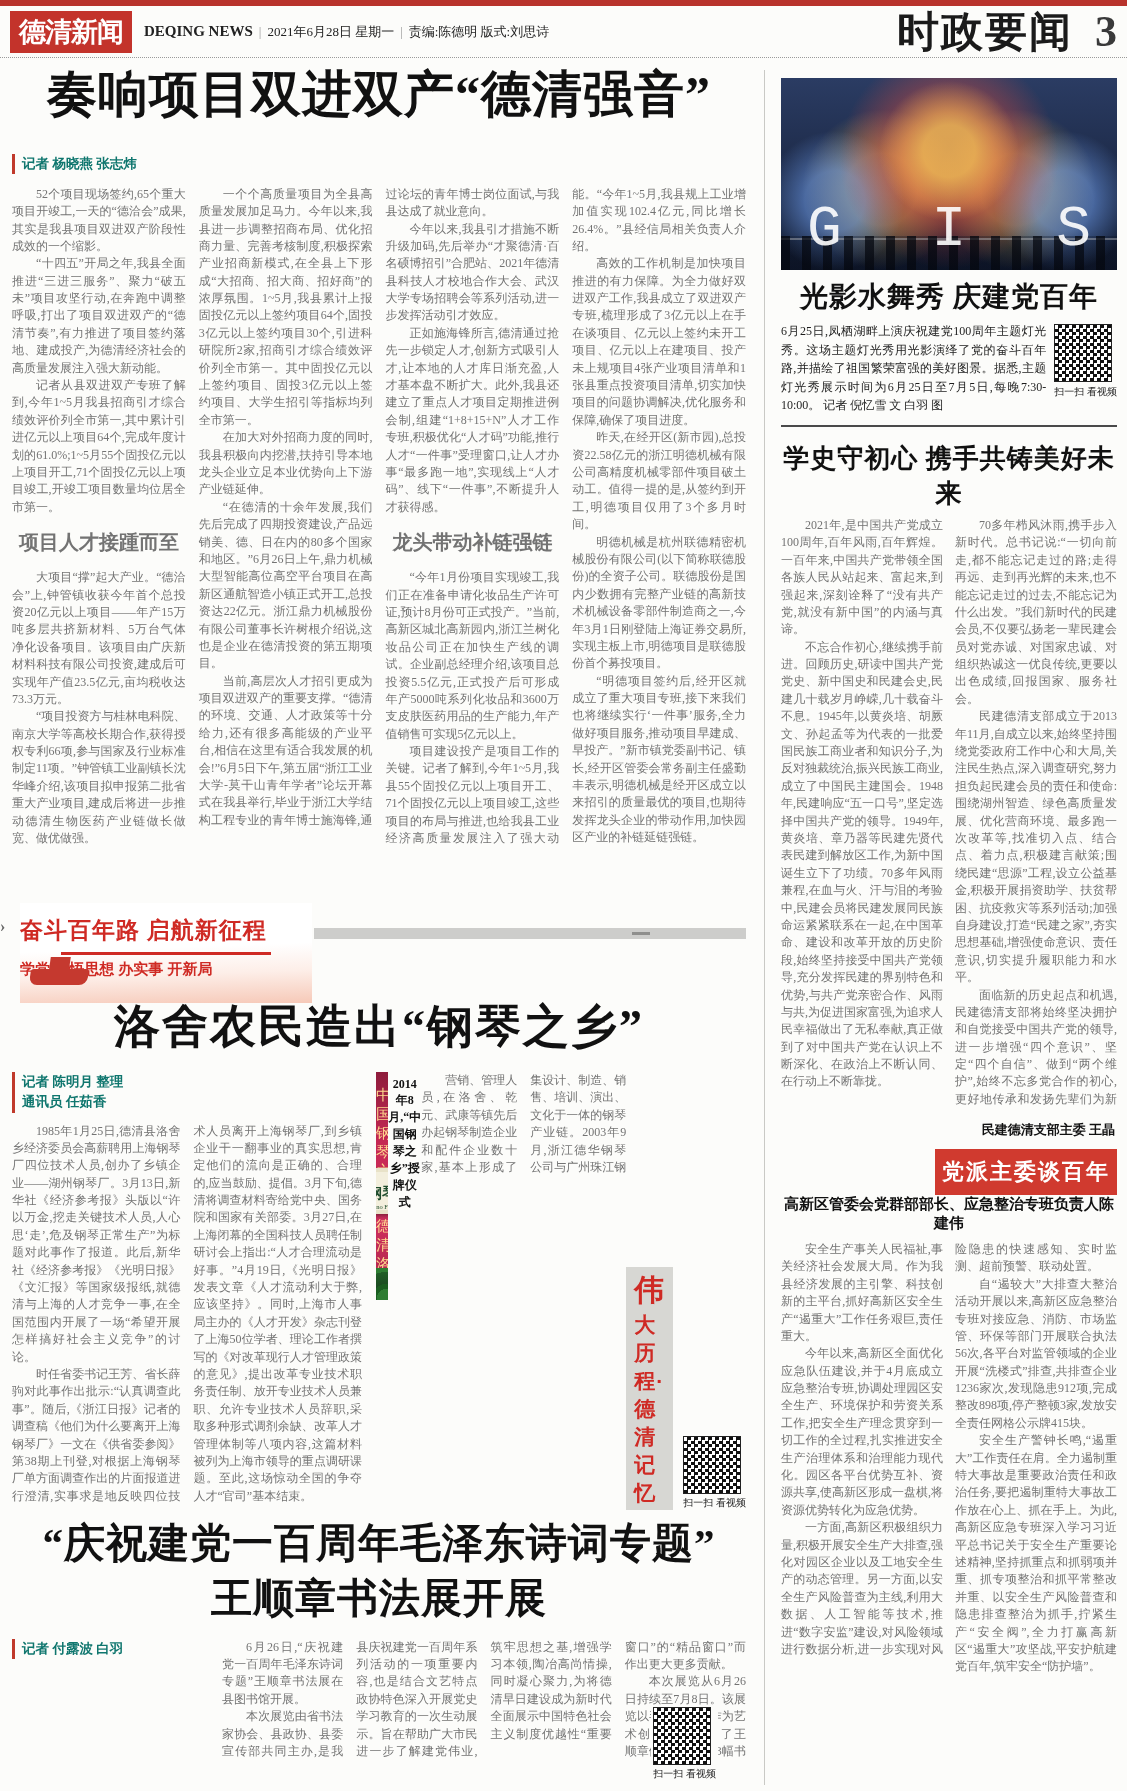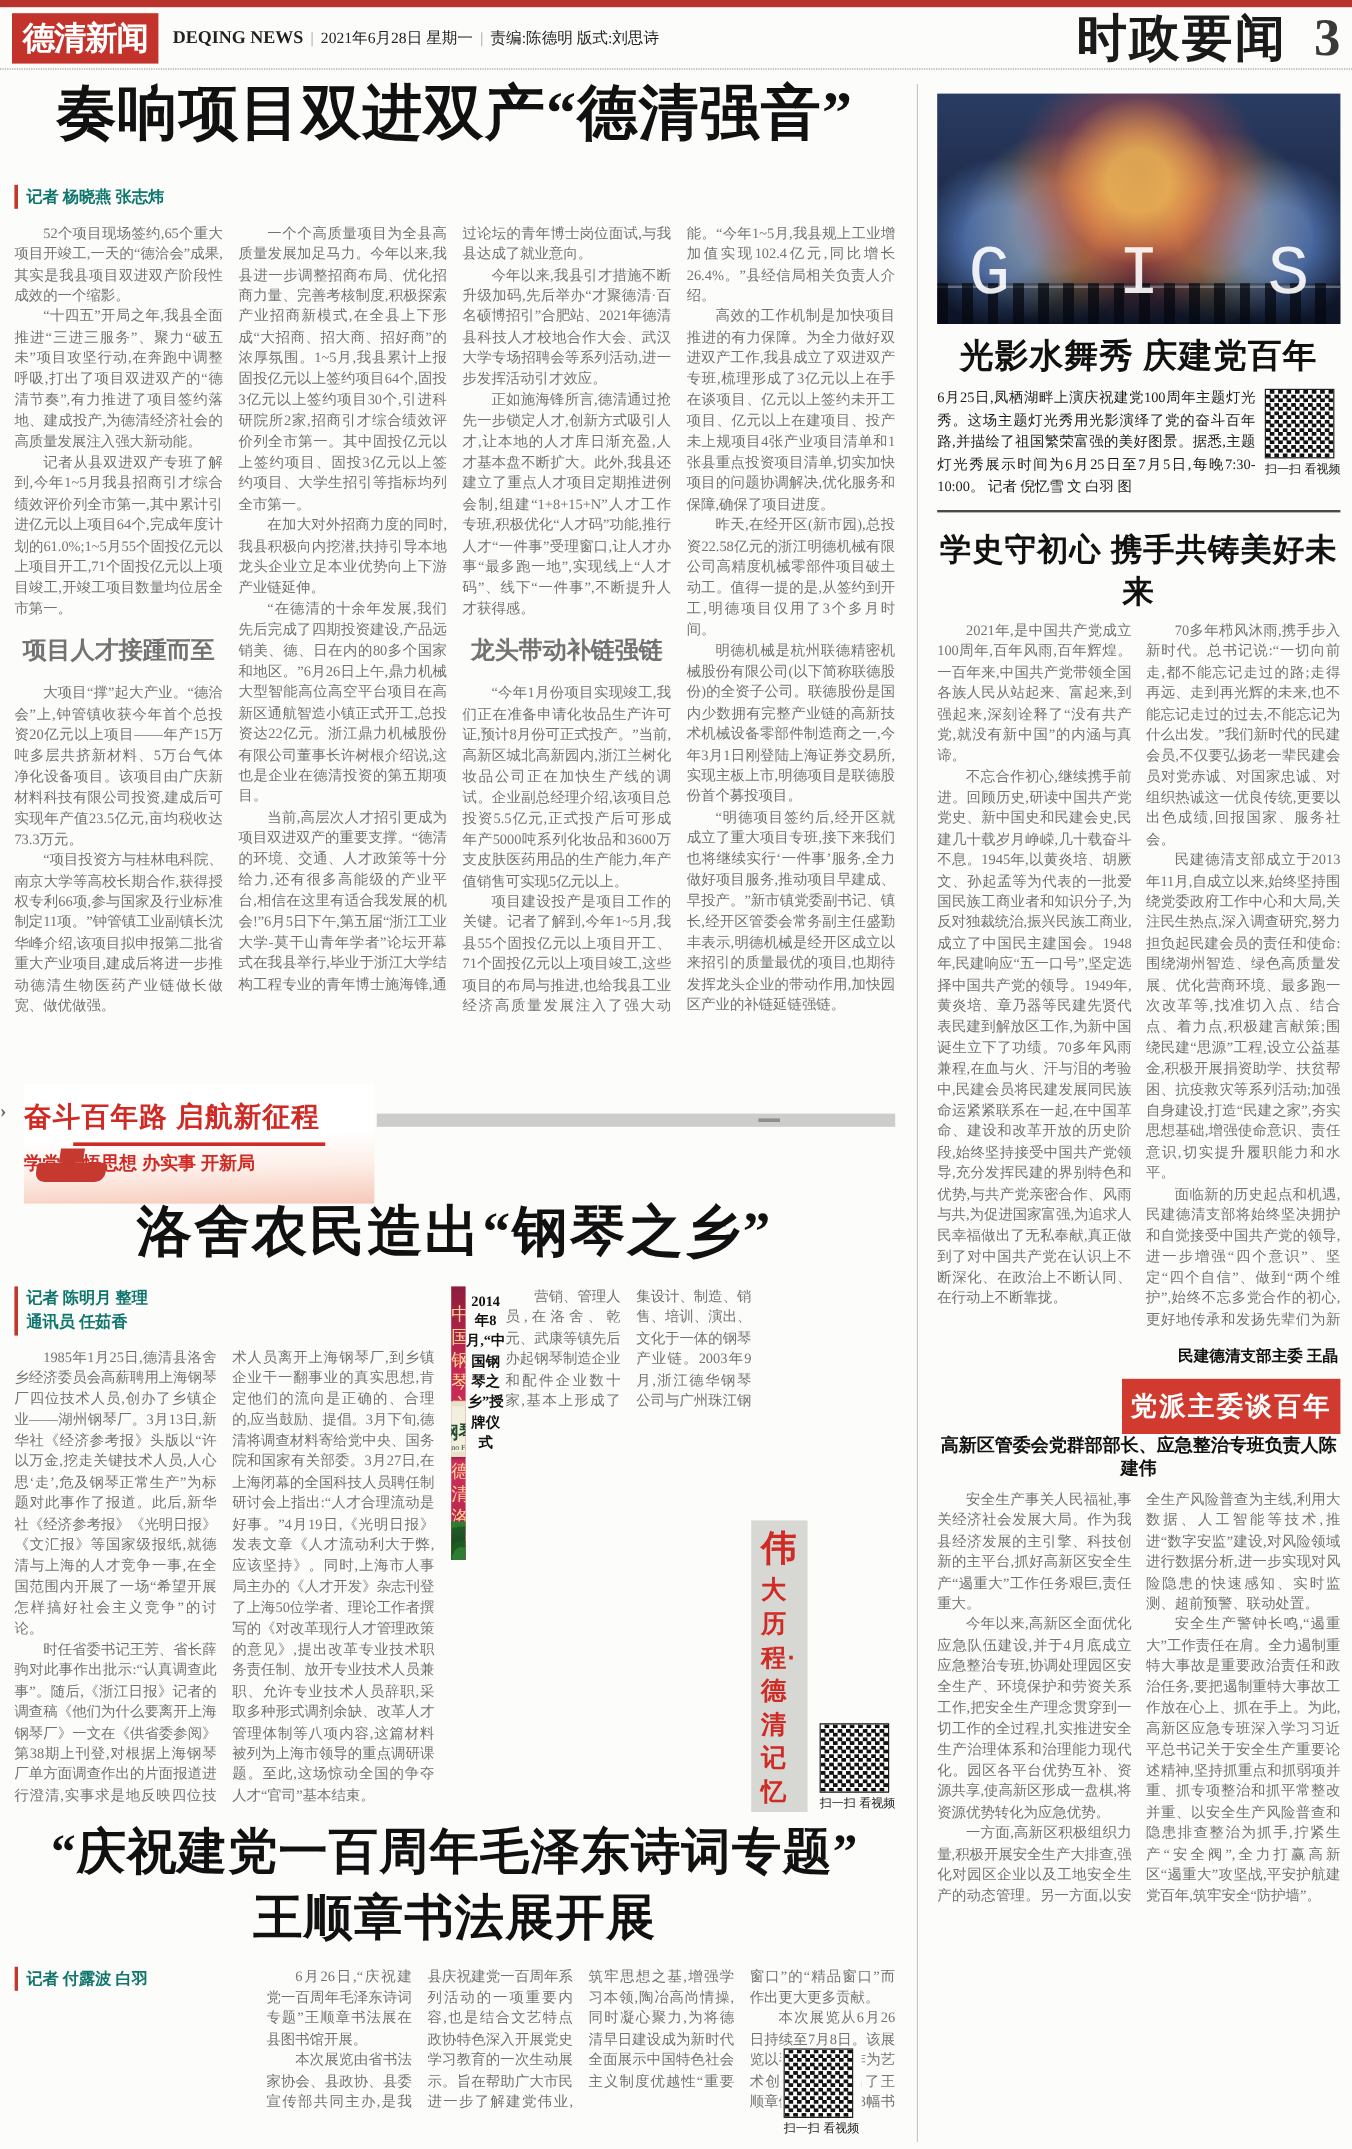--- a/index.html
+++ b/index.html
@@ -256,17 +256,18 @@
         <p>面临新的历史起点和机遇,民建德清支部将始终坚决拥护和自觉接受中国共产党的领导,进一步增强“四个意识”、坚定“四个自信”、做到“两个维护”,始终不忘多党合作的初心,更好地传承和发扬先辈们为新中国发展竭尽全力的精神、胸怀和担当,全面凝聚共谋发展的强大正能量,劲往一处使、力往一处发,努力寻求最大公约数,画好最大同心圆,共同为打造“重要窗口”的“精品窗口”、争当社会主义现代化先行排头兵贡献智慧和力量。</p>
       </div>
     <div class="signature">民建德清支部主委  王晶</div>
     <div class="badge">党派主委谈百年</div>
 
     <div class="subtitle">高新区管委会党群部部长、应急整治专班负责人陈建伟</div>
     <div class="cols cols2s">
         <p>安全生产事关人民福祉,事关经济社会发展大局。作为我县经济发展的主引擎、科技创新的主平台,抓好高新区安全生产“遏重大”工作任务艰巨,责任重大。</p>
         <p>今年以来,高新区全面优化应急队伍建设,并于4月底成立应急整治专班,协调处理园区安全生产、环境保护和劳资关系工作,把安全生产理念贯穿到一切工作的全过程,扎实推进安全生产治理体系和治理能力现代化。园区各平台优势互补、资源共享,使高新区形成一盘棋,将资源优势转化为应急优势。</p>
         <p>一方面,高新区积极组织力量,积极开展安全生产大排查,强化对园区企业以及工地安全生产的动态管理。另一方面,以安全生产风险普查为主线,利用大数据、人工智能等技术,推进“数字安监”建设,对风险领域进行数据分析,进一步实现对风险隐患的快速感知、实时监测、超前预警、联动处置。</p>
+        <p>自“遏较大”大排查大整治活动开展以来,高新区应急整治专班对接应急、消防、市场监管、环保等部门开展联合执法56次,各平台对监管领域的企业开展“洗楼式”排查,共排查企业1236家次,发现隐患912项,完成整改898项,停产整顿3家,发放安全责任网格公示牌415块。</p>
         <p>安全生产警钟长鸣,“遏重大”工作责任在肩。全力遏制重特大事故是重要政治责任和政治任务,要把遏制重特大事故工作放在心上、抓在手上。为此,高新区应急专班深入学习习近平总书记关于安全生产重要论述精神,坚持抓重点和抓弱项并重、抓专项整治和抓平常整改并重、以安全生产风险普查和隐患排查整治为抓手,拧紧生产“安全阀”,全力打赢高新区“遏重大”攻坚战,平安护航建党百年,筑牢安全“防护墙”。</p>
       </div>
 
   </div>
 </div>
 
 </body></html>

